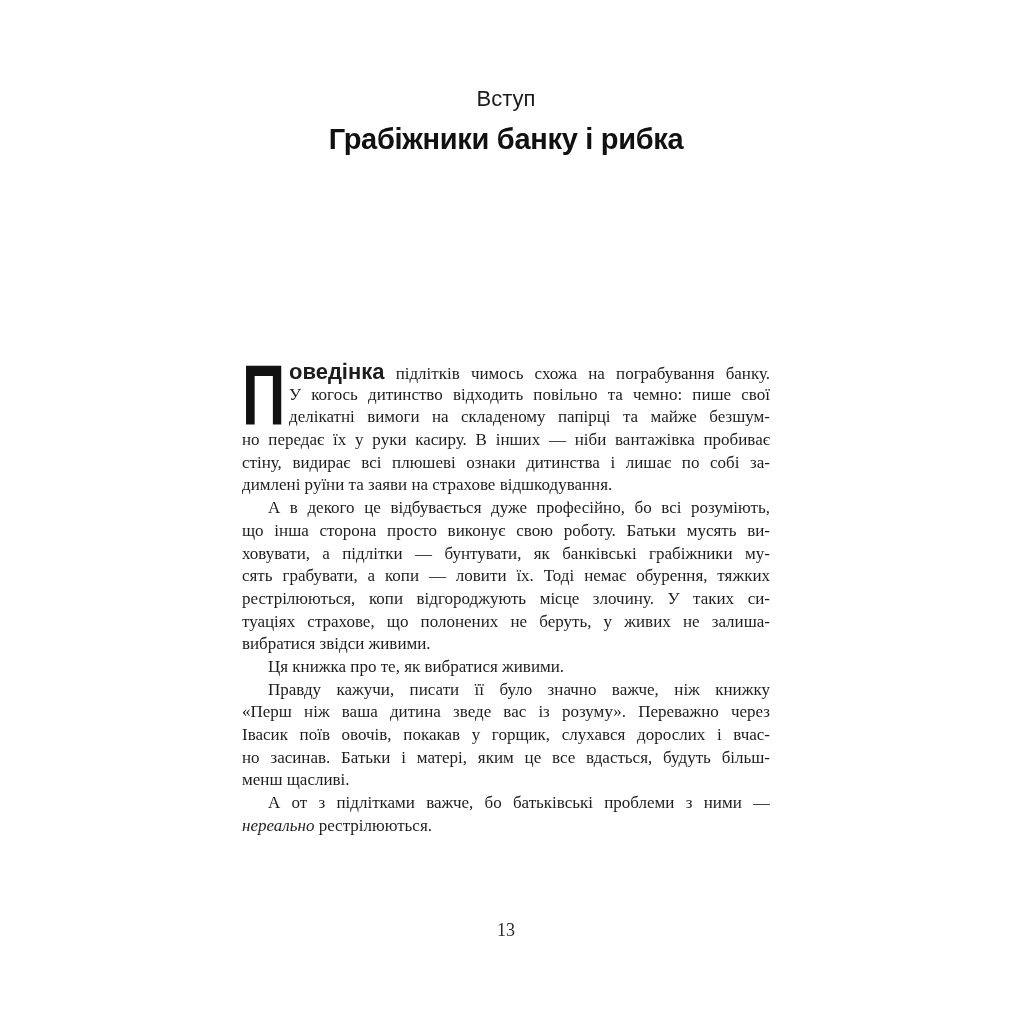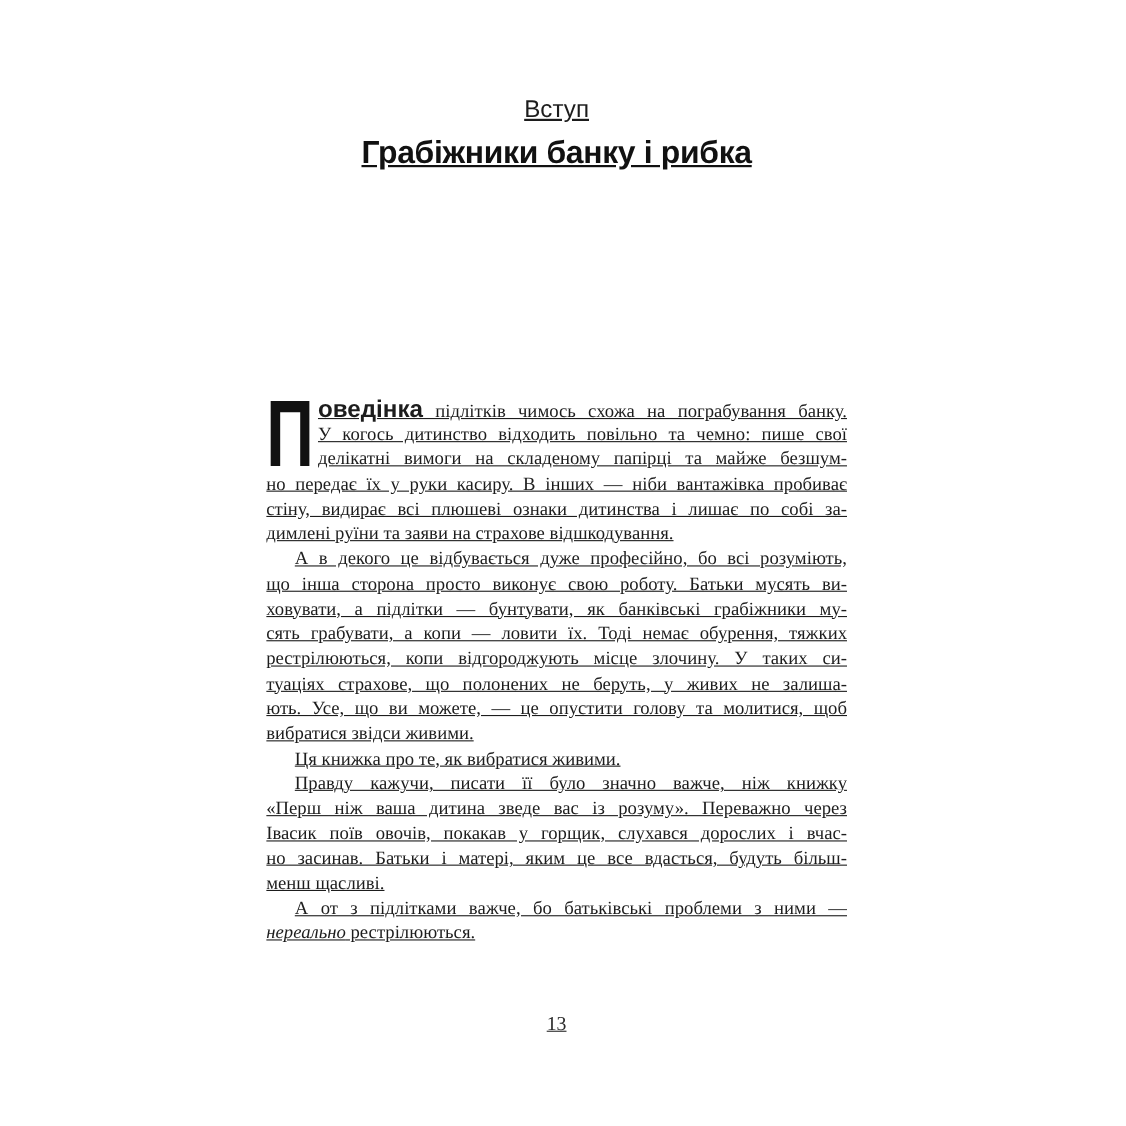--- a/index.html
+++ b/index.html
@@ -13,21 +13,20 @@
     height: 1024px;
     background: #ffffff;
     overflow: hidden;
     font-family: "Liberation Serif", serif;
     color: #1d1d1d;
   }
   .column {
     position: absolute;
     left: 242px;
     width: 528px;
-    text-decoration: underline;
   }
   .section-label {
     top: 84px;
     text-align: center;
     font-family: "Liberation Sans", sans-serif;
     font-weight: 400;
     font-size: 22px;
     line-height: 30px;
     color: #1c1c1c;
   }
@@ -106,21 +105,20 @@
         <div class="line"><span>стіну, видирає всі плюшеві ознаки дитинства і лишає по собі за-</span></div>
         <div class="line end"><span>димлені руїни та заяви на страхове відшкодування.</span></div>
       </div>
       <div class="para">
         <div class="line indent"><span>А в декого це відбувається дуже професійно, бо всі розуміють,</span></div>
         <div class="line"><span>що інша сторона просто виконує свою роботу. Батьки мусять ви-</span></div>
         <div class="line"><span>ховувати, а підлітки — бунтувати, як банківські грабіжники му-</span></div>
         <div class="line"><span>сять грабувати, а копи — ловити їх. Тоді немає обурення, тяжких</span></div>
         <div class="line"><span>рестрілюються, копи відгороджують місце злочину. У таких си-</span></div>
         <div class="line"><span>туаціях страхове, що полонених не беруть, у живих не залиша-</span></div>
-        <div class="line"><span>ють. Усе, що ви можете, — це опустити голову та молитися, щоб</span></div>
         <div class="line end"><span>вибратися звідси живими.</span></div>
       </div>
       <div class="para">
         <div class="line end indent"><span>Ця книжка про те, як вибратися живими.</span></div>
       </div>
       <div class="para">
         <div class="line indent"><span>Правду кажучи, писати її було значно важче, ніж книжку</span></div>
         <div class="line"><span>«Перш ніж ваша дитина зведе вас із розуму». Переважно через</span></div>
         <div class="line"><span>Івасик поїв овочів, покакав у горщик, слухався дорослих і вчас-</span></div>
         <div class="line"><span>но засинав. Батьки і матері, яким це все вдасться, будуть більш-</span></div>

